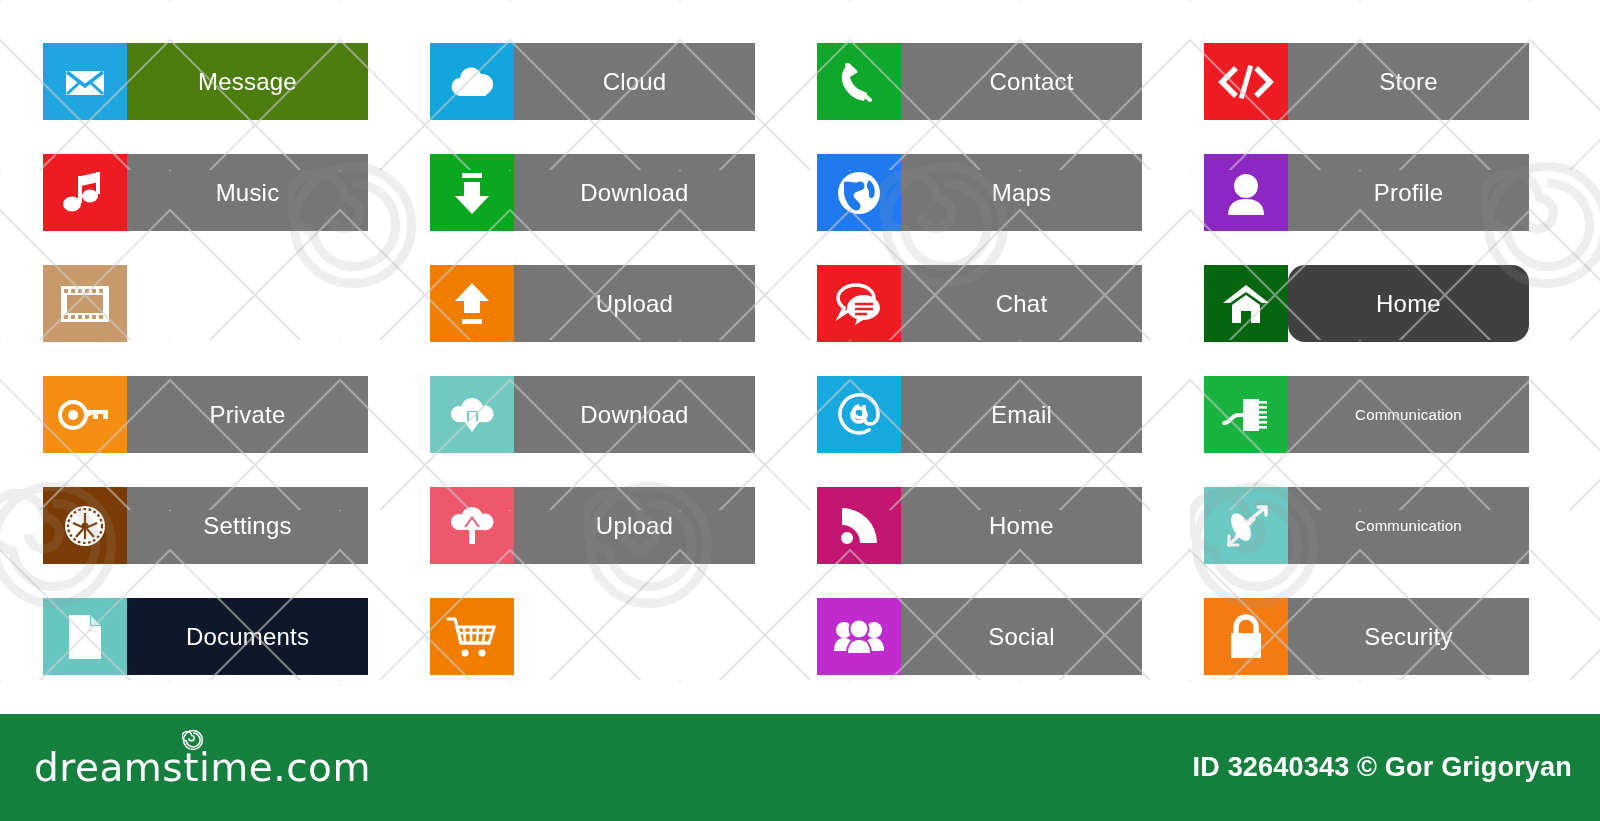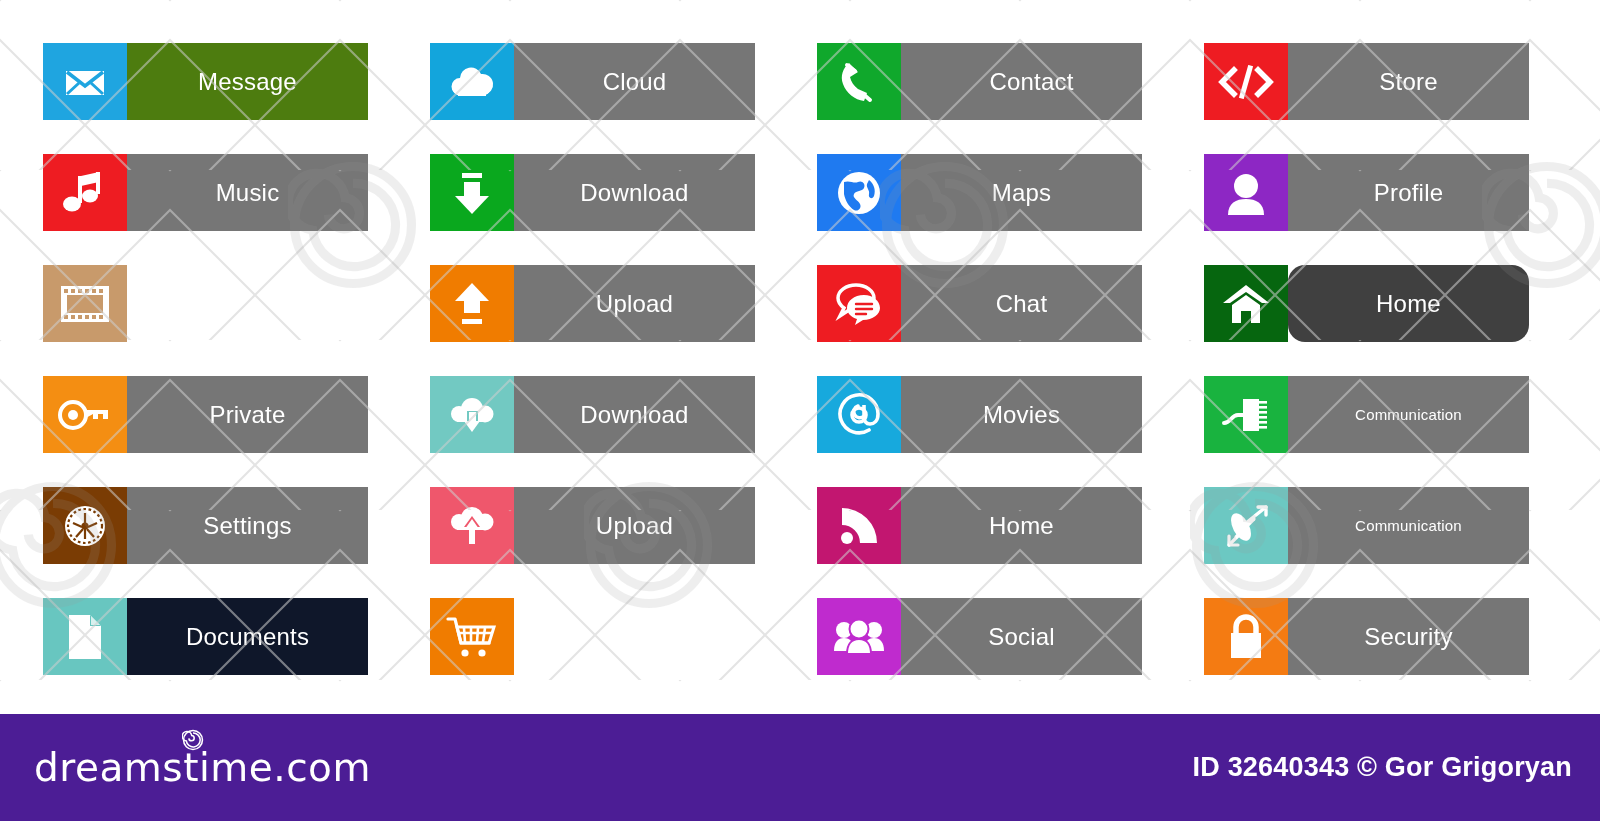--- a/index.html
+++ b/index.html
@@ -391,21 +391,21 @@
 
     <div class="tile">
       <div class="tile-icon" style="background: rgb(23, 169, 221);">
         <svg width="46" height="46" viewBox="0 0 46 46">
           <path d="M33 38 A19 19 0 1 1 42 22 C42 29 38 32 34 32 C30 32 28 29 28 24 L28 13
                    L28 24 A6 6 0 1 1 22 14" fill="none" stroke="#fff" stroke-width="3.6" stroke-linecap="round"></path>
           <circle cx="23" cy="23" r="7" fill="none" stroke="#fff" stroke-width="3.6"></circle>
         </svg>
       </div>
       <div class="tile-label-box" style="background: rgb(118, 118, 118);">
-        <span class="tile-label" style="color: rgb(255, 255, 255);">Movies</span>
+        <span class="tile-label" style="color: rgb(255, 255, 255);">Email</span>
       </div>
     </div>
 
     <div class="tile">
       <div class="tile-icon" style="background: rgb(25, 179, 63);">
         <svg width="50" height="44" viewBox="0 0 50 44">
           <rect x="22" y="6" width="16" height="32" fill="#fff"></rect>
           <g fill="#fff">
             <rect x="38" y="8" width="8" height="2.6"></rect>
               <rect x="38" y="13" width="8" height="2.6"></rect>
@@ -549,21 +549,21 @@
           <rect x="5" y="19" width="30" height="25" fill="#fff"></rect>
         </svg>
       </div>
       <div class="tile-label-box" style="background: rgb(118, 118, 118);">
         <span class="tile-label" style="color: rgb(255, 255, 255);">Security</span>
       </div>
     </div>
 
   </div>
 
-  <div id="footer" style="background: #4c1d95;">
+  <div id="footer" style="background: #15803d;">
     <div id="brand">
       <span id="brand-text">dreamstime.com</span>
       <svg id="brand-spiral" width="22" height="22" viewBox="0 0 24 24">
         <g fill="none" stroke="#ffffff" stroke-width="1.7">
           <circle cx="12" cy="12" r="10.3"></circle>
           <path d="M12 4.4 a7.6 7.6 0 1 1 -7.3 8.6 a5.2 5.2 0 1 1 5.9 -5.9 a2.9 2.9 0 1 1 -3.1 3.1"></path>
         </g>
       </svg>
     </div>
     <div id="credit">ID 32640343 © Gor Grigoryan</div>

